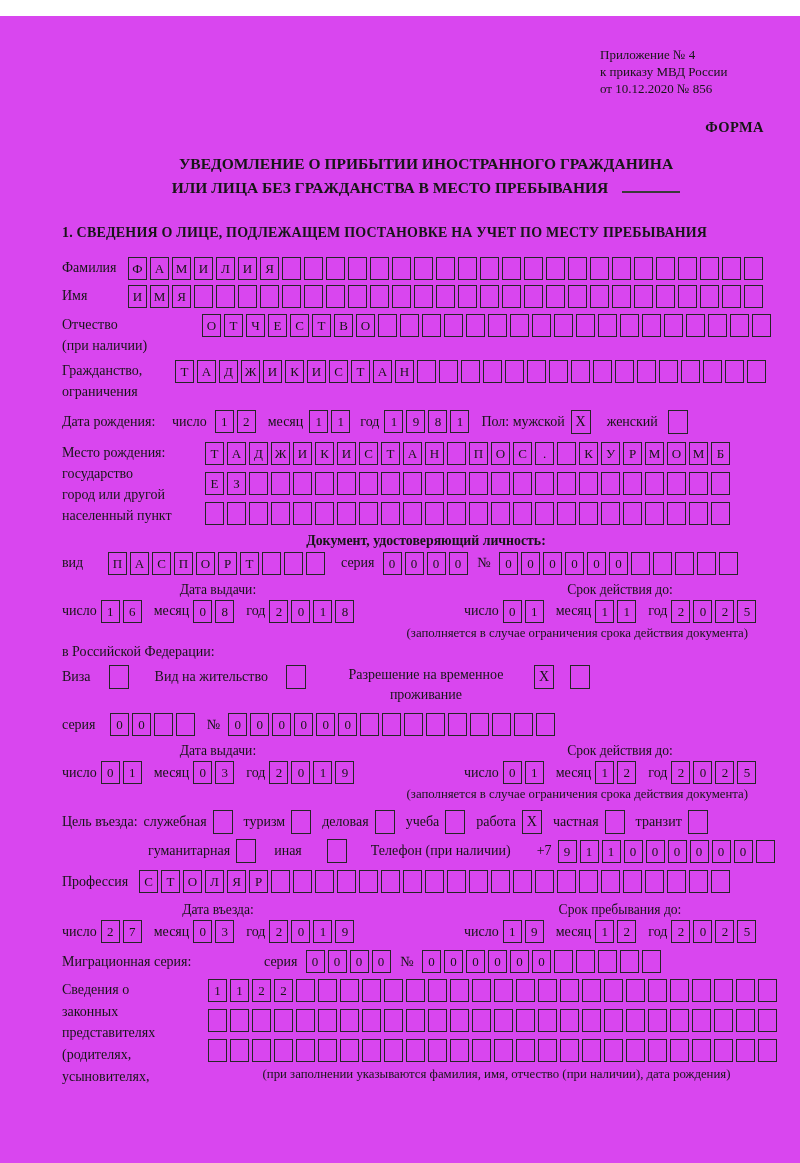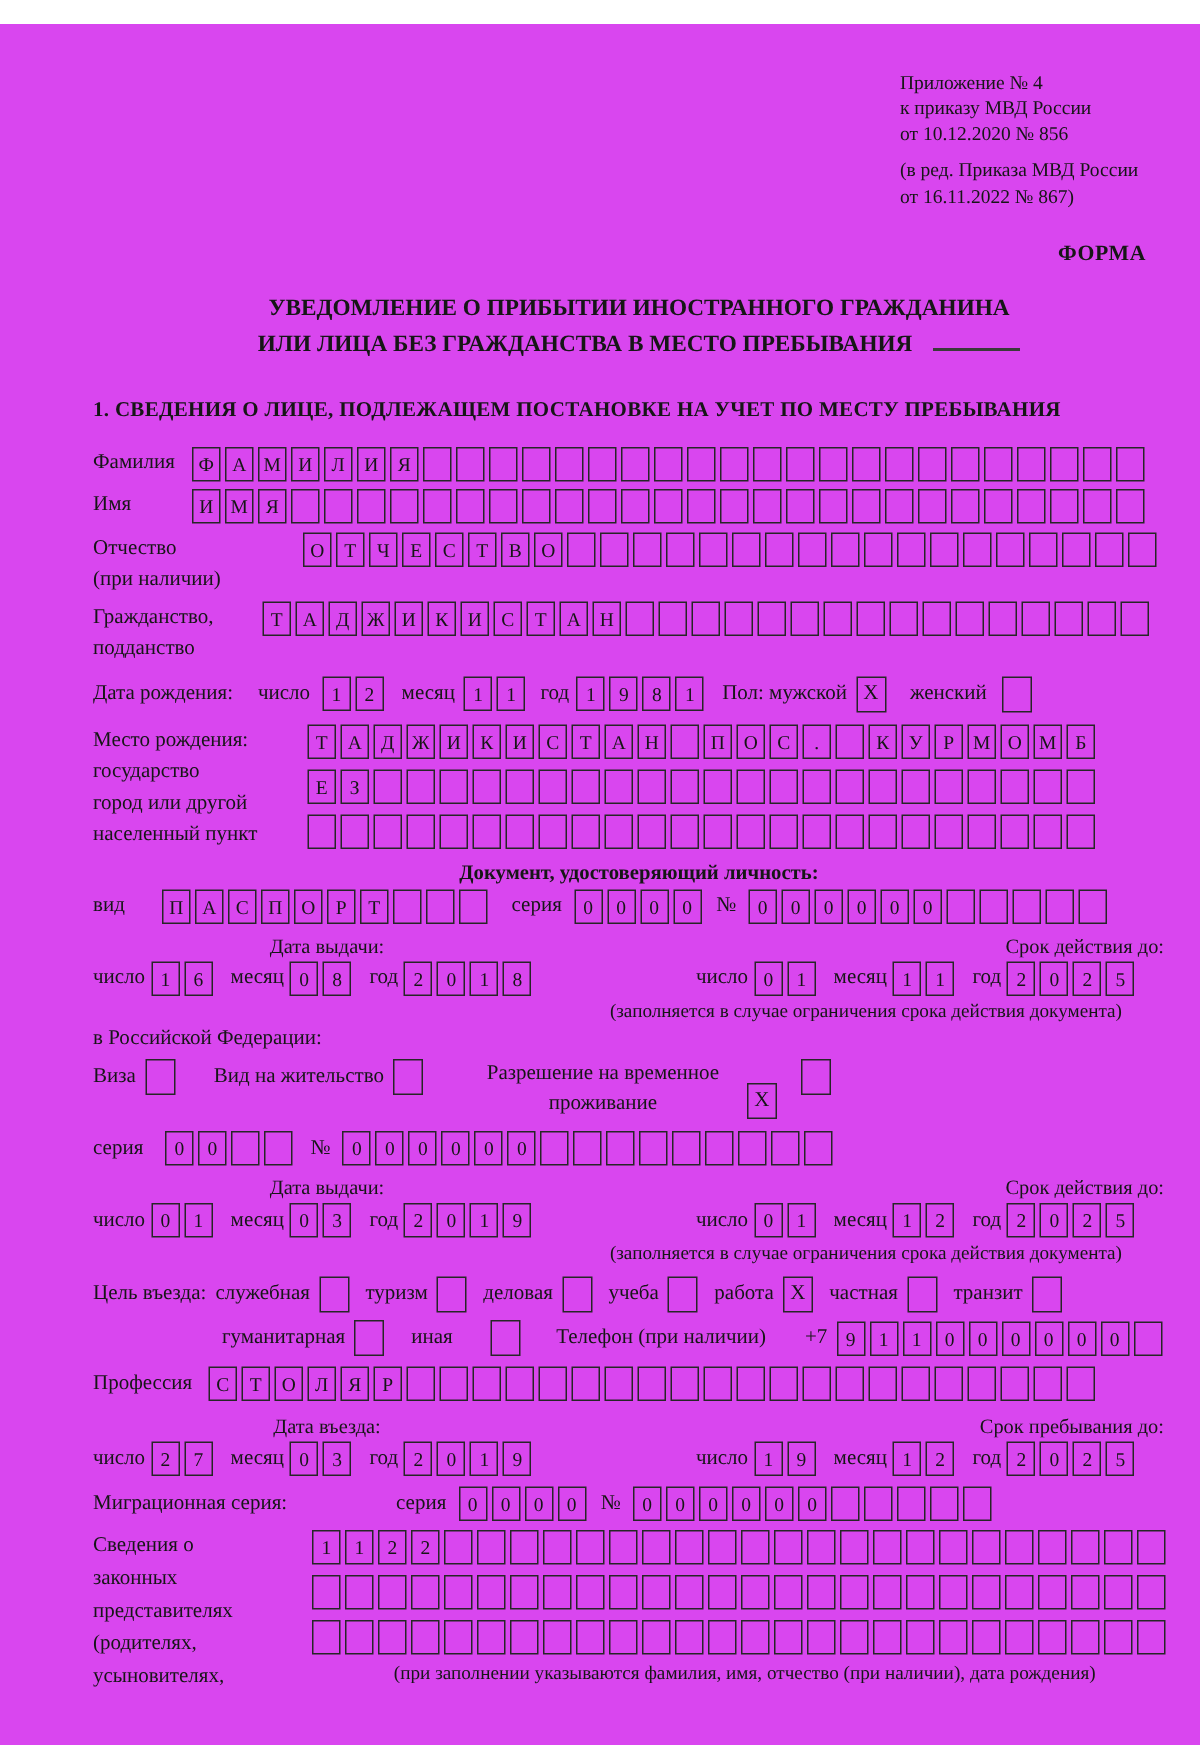--- a/index.html
+++ b/index.html
@@ -28,51 +28,47 @@
     font-size:13px; line-height:1;
   }
   .cb .cell { width:20px; height:24px; font-size:14px; }
   .lab { flex:none; }
   .w66 { width:66px; } .w140 { width:140px; } .w113 { width:113px; } .w143 { width:143px; }
   .sub { font-size:14px; line-height:1.5; }
   .stack { display:flex; flex-direction:column; gap:7px; }
   
   .date-heads { display:flex; margin-top:7px; font-size:13.6px; }
   .date-heads .h1 { width:312px; text-align:center; }
-  .date-heads .h2 { width:312px; text-align:right; margin-left:90px; }
+  .date-heads .h2 { width:312px; text-align:center; margin-left:90px; }
   .date-row { display:flex; align-items:center; margin-top:2px; }
   .date-group { display:flex; align-items:center; gap:4px; width:312px; flex:none; }
   .date-group .gap { width:4px; }
   .date-group.right { margin-left:90px; }
   .note-right { text-align:right; padding-right:42px; font-size:12.8px; margin-top:3px; }
   .plain { margin-top:10px; }
   .plain2 { margin-top:3px; }
   
   .opt-row { display:flex; align-items:flex-start; margin-top:5px; }
-  .opt { display:flex; align-items:flex-end; gap:6px; }
+  .opt { display:flex; align-items:flex-start; gap:18px; }
   .opt .one-line { line-height:24px; }
   .opt-center { text-align:center; width:180px; line-height:1.45; }
   
   .pair { display:flex; align-items:center; gap:6px; margin-right:11px; }
   
   .reps-note { text-align:center; font-size:12.8px; margin-top:5px; padding-left:8px; }
 </style>
 </head>
 <body>
 
 <div class="page">
 
   <div class="hdr">
     <div>Приложение № 4</div>
     <div>к приказу МВД России</div>
     <div>от 10.12.2020 № 856</div>
-    <div class="grp2">
-      <div>(в ред. Приказа МВД России</div>
-      <div>от 16.11.2022 № 867)</div>
-    </div>
   </div>
   <div class="forma">ФОРМА</div>
 
   <div class="title">
     <div>УВЕДОМЛЕНИЕ О ПРИБЫТИИ ИНОСТРАННОГО ГРАЖДАНИНА</div>
     <div><span>ИЛИ ЛИЦА БЕЗ ГРАЖДАНСТВА В МЕСТО ПРЕБЫВАНИЯ</span><span class="uline"></span></div>
   </div>
 
   <div class="sec-heading">1. СВЕДЕНИЯ О ЛИЦЕ, ПОДЛЕЖАЩЕМ ПОСТАНОВКЕ НА УЧЕТ ПО МЕСТУ ПРЕБЫВАНИЯ</div>
 
@@ -177,21 +173,21 @@
         <span class="cell"></span>
         <span class="cell"></span>
         <span class="cell"></span>
         <span class="cell"></span>
       </span>
   </div>
 
   <div class="row-top" style="margin-top:4px;">
     <span class="lab w113 sub">
       <span>Гражданство,</span><br>
-      <span>подданство</span>
+      <span>ограничения</span>
     </span>
     <span class="cells">
         <span class="cell">Т</span>
         <span class="cell">А</span>
         <span class="cell">Д</span>
         <span class="cell">Ж</span>
         <span class="cell">И</span>
         <span class="cell">К</span>
         <span class="cell">И</span>
         <span class="cell">С</span>

